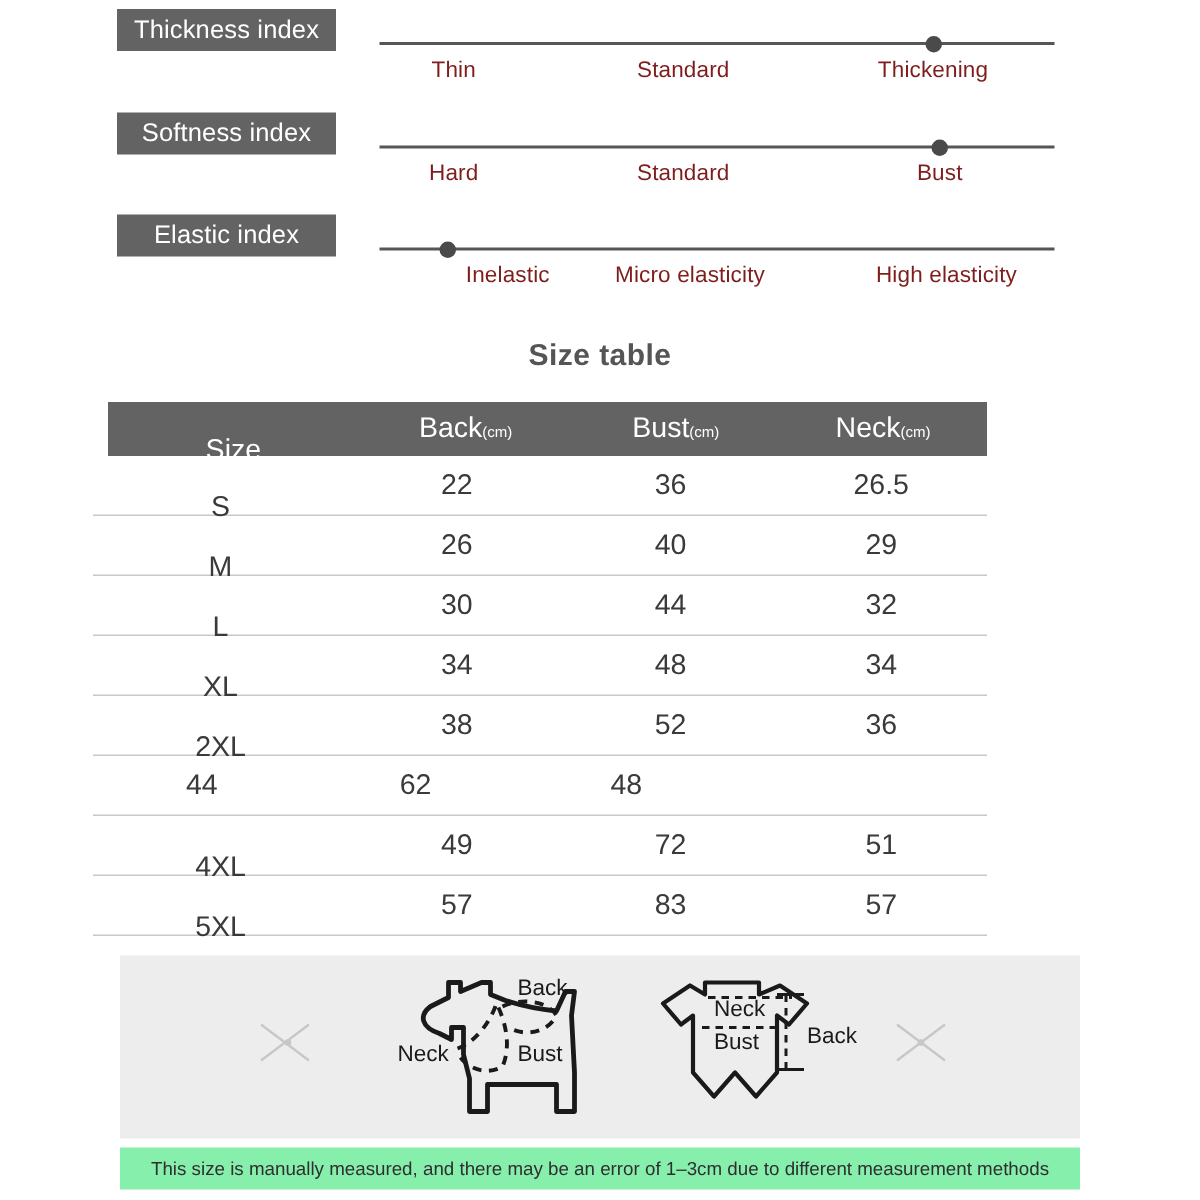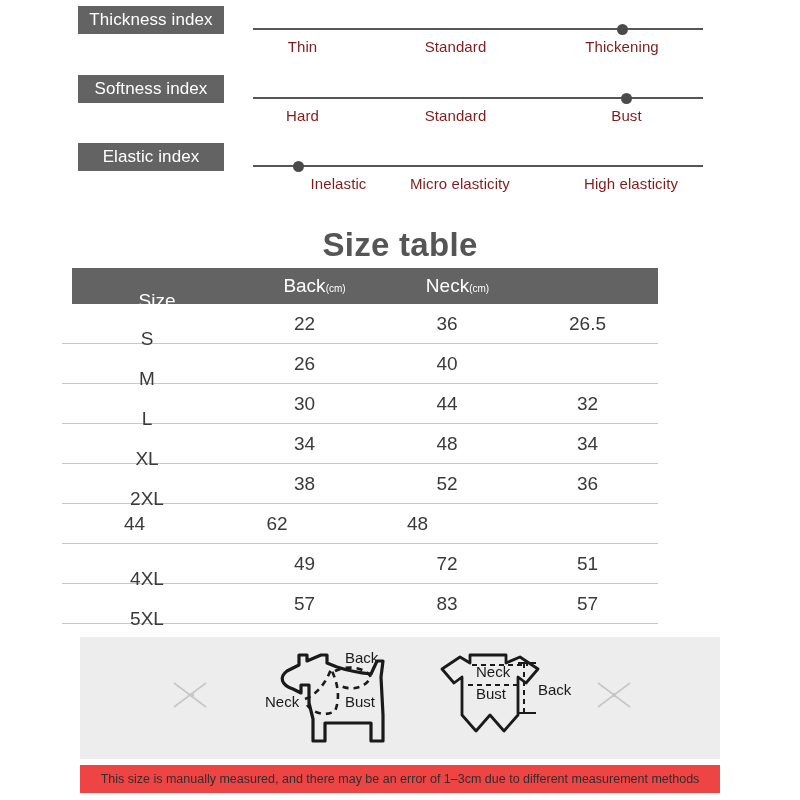--- a/index.html
+++ b/index.html
@@ -57,21 +57,21 @@
     white-space: nowrap;
     transform: translateX(-50%);
     letter-spacing: 0.1px;
   }
 
   
   .table-title {
     position: absolute;
     top: 226px; left: 0; width: 800px;
     text-align: center;
-    font-size: 33px;
+    font-size: 20px;
     font-weight: bold;
     color: #555555;
     letter-spacing: 0.3px;
   }
   .table-wrap {
     position: absolute;
     top: 268px; left: 62px; width: 596px;
   }
   .t-head {
     display: flex;
@@ -109,21 +109,21 @@
   .deco-left { left: 88px; }
   .deco-right { left: 512px; }
 
   .dog-svg { position: absolute; left: 185px; top: 4px; }
   .coat-svg { position: absolute; left: 352px; top: 6px; }
 
   .footer-band {
     position: absolute;
     left: 80px; top: 765px;
     width: 640px; height: 28px;
-    background: #ef4444;
+    background: #86efac;
     display: flex;
     align-items: center;
     justify-content: center;
   }
   .footer-text {
     font-size: 12.5px;
     color: #2f2f2f;
     white-space: nowrap;
   }
 </style>
@@ -174,35 +174,39 @@
   <div class="table-title">Size table</div>
 
   <div class="table-wrap">
     <div class="t-head">
       <div class="cell c-size">
         <span>Size</span>
       </div>
       <div class="cell c-back">
         <span>Back</span><span class="unit">(cm)</span>
       </div>
+      <div class="cell c-bust">
+        <span>Bust</span><span class="unit">(cm)</span>
+      </div>
       <div class="cell c-neck">
         <span>Neck</span><span class="unit">(cm)</span>
       </div>
     </div>
 
     <div class="t-row">
       <div class="cell c-size">S</div>
       <div class="cell c-back">22</div>
       <div class="cell c-bust">36</div>
       <div class="cell c-neck">26.5</div>
     </div>
     <div class="t-row">
       <div class="cell c-size">M</div>
       <div class="cell c-back">26</div>
       <div class="cell c-bust">40</div>
+      <div class="cell c-neck">29</div>
     </div>
     <div class="t-row">
       <div class="cell c-size">L</div>
       <div class="cell c-back">30</div>
       <div class="cell c-bust">44</div>
       <div class="cell c-neck">32</div>
     </div>
     <div class="t-row">
       <div class="cell c-size">XL</div>
       <div class="cell c-back">34</div>

